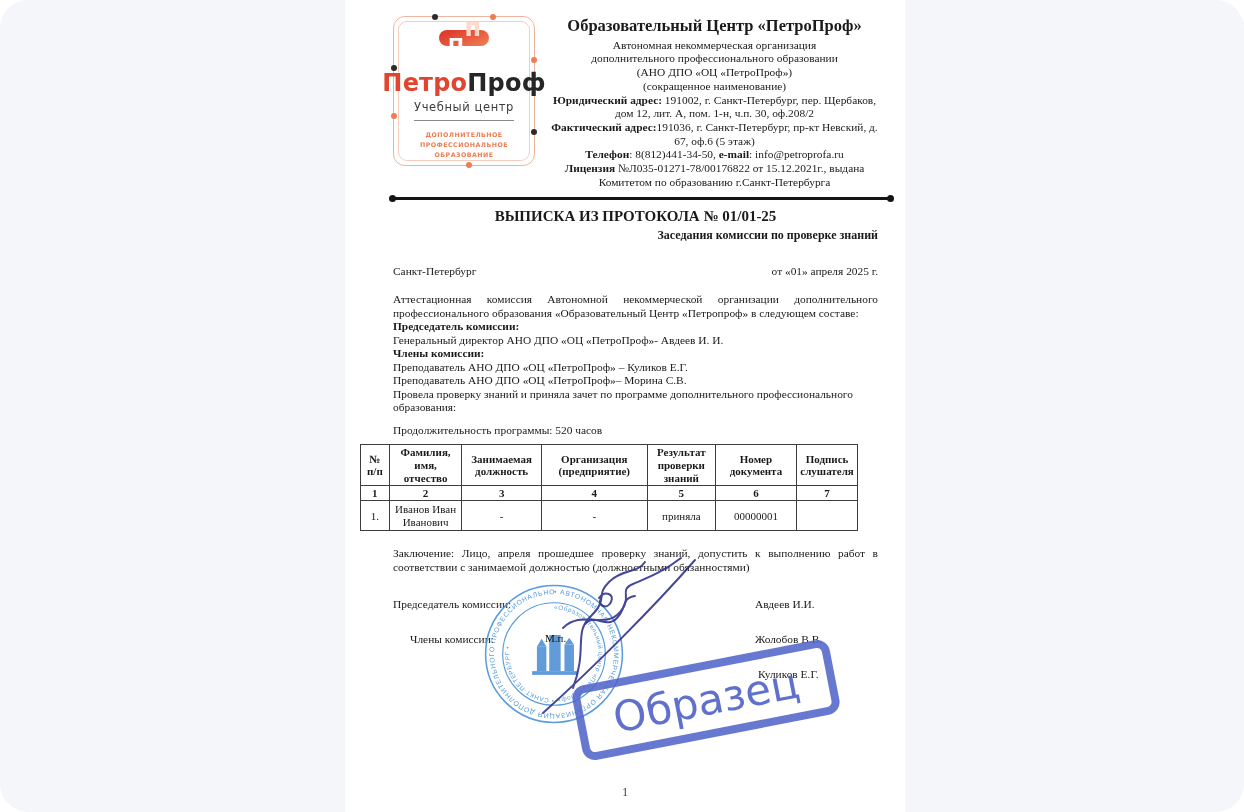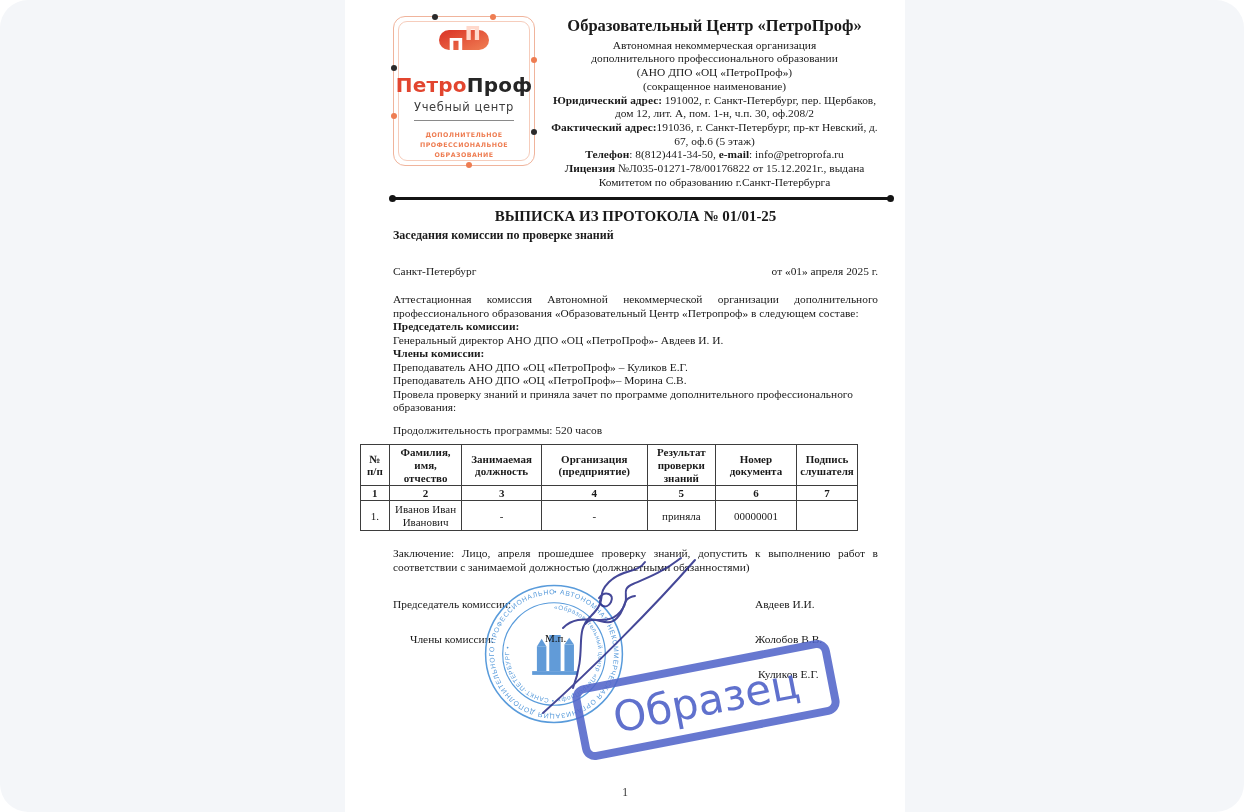--- a/index.html
+++ b/index.html
@@ -13,39 +13,39 @@
   .logo-frame { position:relative; width:142px; height:150px; flex:none; margin-top:2px;
                 border:1px solid #f0b49c; border-radius:12px; }
   .logo-frame-inner { position:absolute; inset:4px; border:1px solid #f6cdbc; border-radius:9px;
                 display:flex; flex-direction:column; align-items:center; padding-top:8px;
                 font-family:"DejaVu Sans", sans-serif; }
   .logo-dot { position:absolute; width:6px; height:6px; border-radius:50%; }
   .logo-icon { position:relative; width:50px; height:50px; border-radius:12px;
                background:linear-gradient(155deg,#dd3d2c 15%,#ef7c52 95%); }
   .logo-icon .p1 { position:absolute; left:9px; top:6px;  color:#fff; font-weight:bold; font-size:19px; line-height:1; }
   .logo-icon .p2 { position:absolute; right:8px; bottom:6px; color:#ffd9cc; font-weight:bold; font-size:24px; line-height:1; }
-  .logo-name { margin-top:23px; font-size:20px; font-weight:bold; letter-spacing:0.2px; }
+  .logo-name { margin-top:23px; font-size:24px; font-weight:bold; letter-spacing:0.2px; }
   .logo-name .n1 { color:#e2452f; } .logo-name .n2 { color:#262626; }
   .logo-sub { margin-top:3px; font-size:11.5px; color:#3d3d3d; letter-spacing:0.6px; }
   .logo-line { width:100px; height:2px; background:#8a8a8a; margin-top:6px; }
   .logo-tag { margin-top:9px; text-align:center; font-size:6.3px; font-weight:bold;
               color:#ee7d52; letter-spacing:0.45px; line-height:1.6; }
 
   .org-info { flex:1; text-align:center; font-size:11.4px; line-height:1.2; padding-top:2px; }
   .org-title { font-size:16.5px; font-weight:bold; margin-bottom:3px; }
   .org-info b { font-weight:bold; }
 
   
   .divider { position:relative; margin:8px -12px 8px 0; height:3px; background:#141414; }
   .divider .dotL, .divider .dotR { position:absolute; top:-2px; width:7px; height:7px; border-radius:50%; background:#141414; }
   .divider .dotL { left:-4px; } .divider .dotR { right:-4px; }
 
   
   .doc-title { text-align:center; font-size:15px; font-weight:bold; margin-top:8px; }
-  .doc-subtitle { text-align:left; font-size:12px; font-weight:bold; margin-top:3px; }
+  .doc-subtitle { text-align:right; font-size:12px; font-weight:bold; margin-top:3px; }
   .place-date { display:flex; justify-content:space-between; font-size:11.4px; margin-top:22px; }
   .para { font-size:11.4px; line-height:1.18; text-align:justify; margin-top:16px; }
   .comp-line { font-size:11.4px; line-height:1.18; }
   .comp-bold { font-weight:bold; }
   .duration { font-size:11.4px; margin-top:10px; }
 
   
   .tbl-wrap { margin-left:-33px; width:498px; margin-top:8px; }
   table.results { border-collapse:collapse; width:100%; font-size:11px; text-align:center; color:#1a1a1a; }
   table.results th, table.results td { border:1px solid #3d3d3d; padding:1px 3px; vertical-align:middle; }

